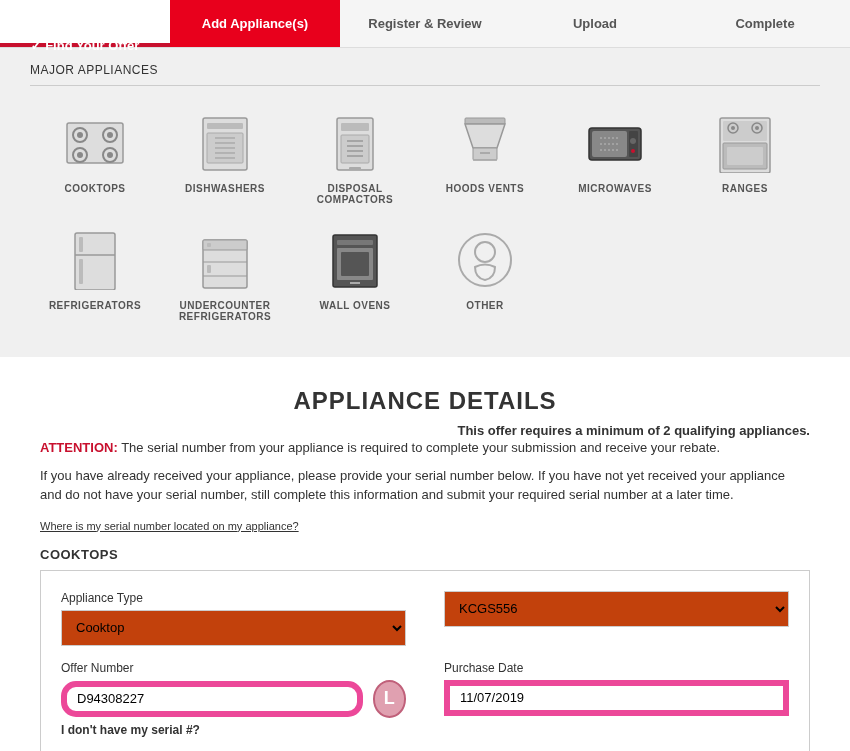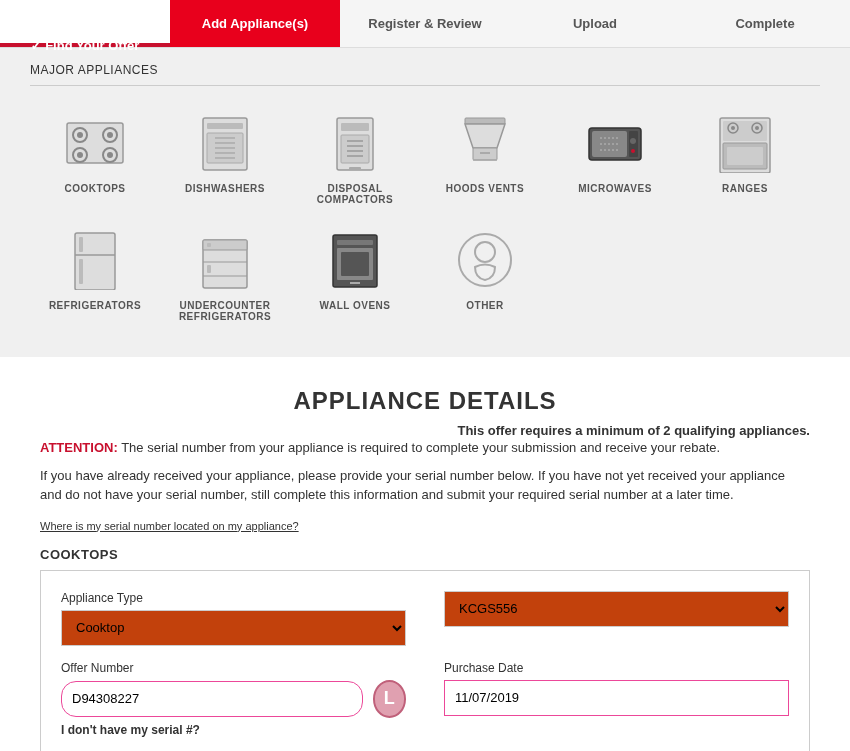--- a/index.html
+++ b/index.html
@@ -153,21 +153,21 @@
     .form-group select {
       height: 36px;
       border: 1px solid #ccc;
       padding: 0 10px;
       font-size: 13px;
       background: #c2410c;
       appearance: auto;
     }
     .form-group input[type="text"] {
       height: 36px;
-      border: 1px solid #ec4899;
+      border: 6px solid #ec4899;
       padding: 0 10px;
       font-size: 13px;
       width: 100%;
     }
     .serial-input-wrapper {
       display: flex;
       align-items: center;
       gap: 10px;
     }
     .serial-input-highlighted {

